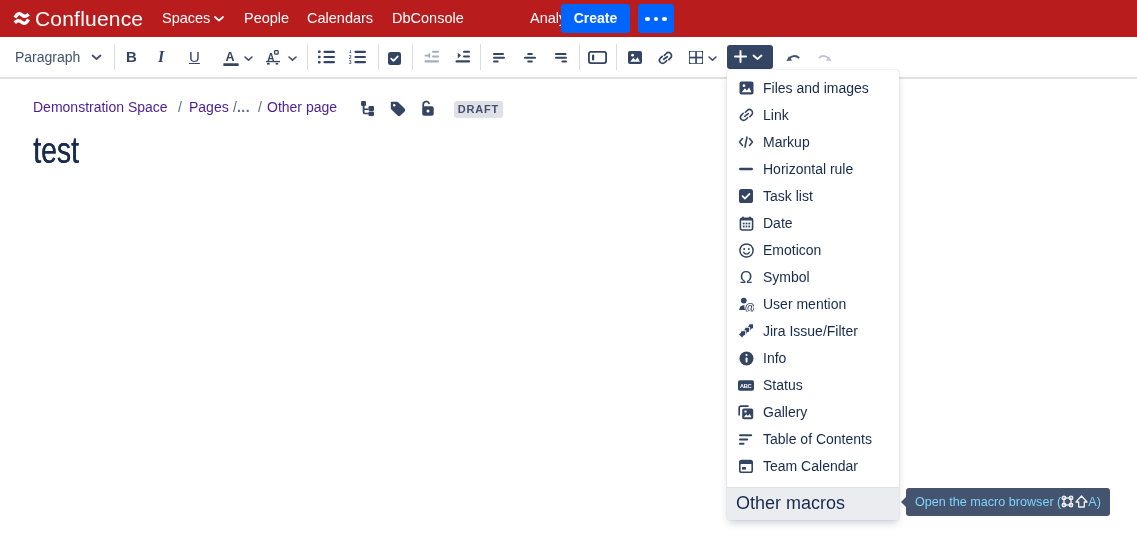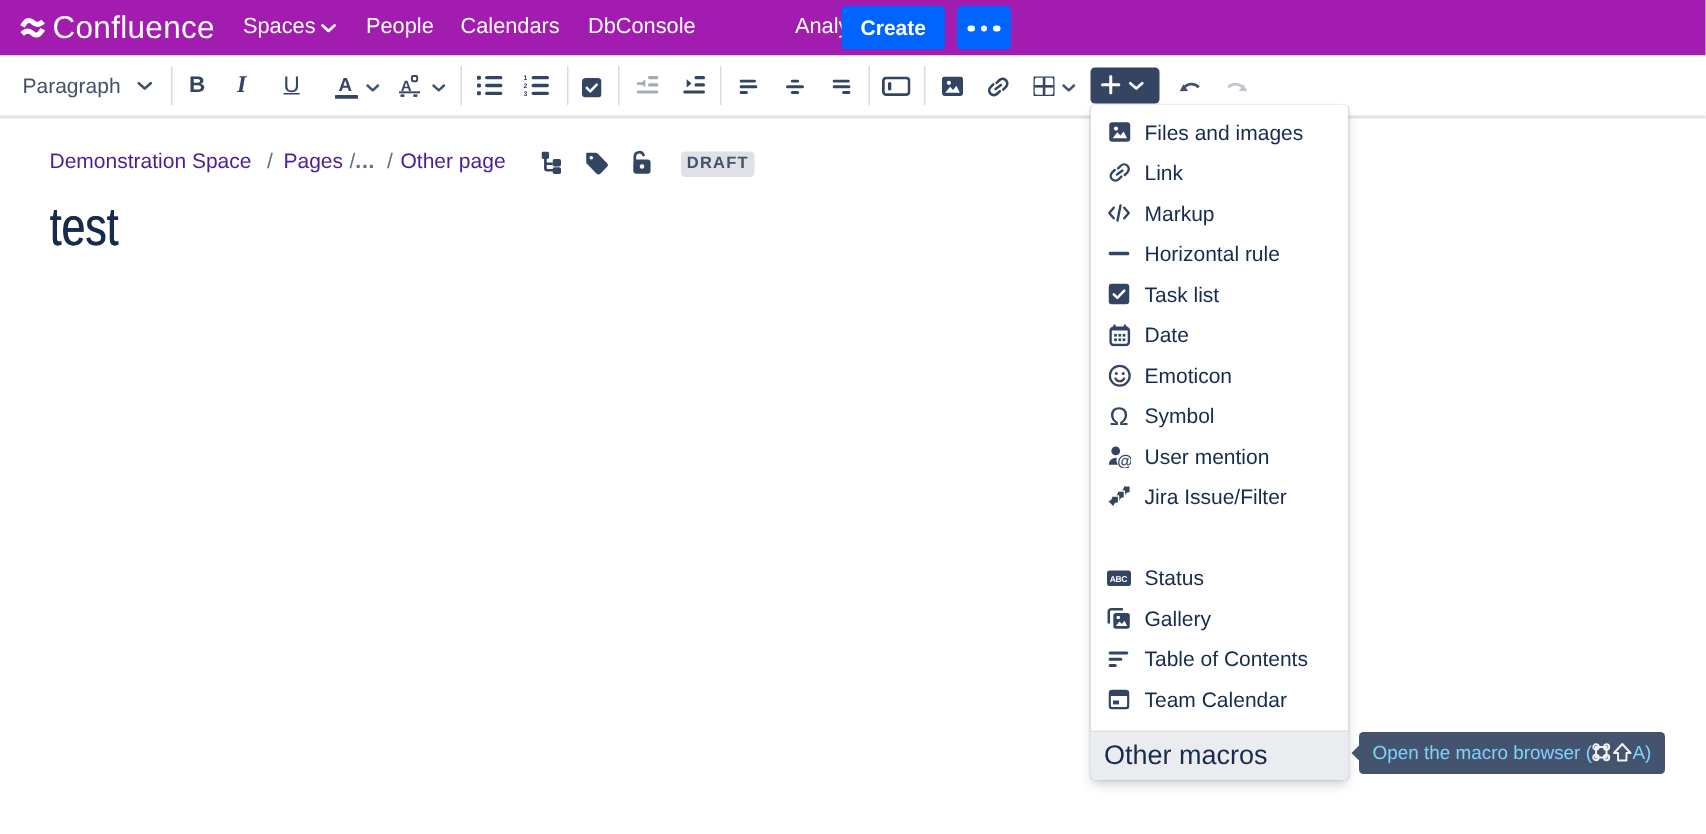--- a/index.html
+++ b/index.html
@@ -1,19 +1,19 @@
 <!DOCTYPE html>
 <html><head>
 <meta charset="utf-8">
 <style>
   * { margin:0; padding:0; box-sizing:border-box; }
   html,body { width:1137px; height:556px; overflow:hidden; background:#fff;
     font-family:"Liberation Sans", sans-serif; }
   
-  .nav { position:absolute; left:0; top:0; width:1137px; height:37px; background:#a21caf; }
+  .nav { position:absolute; left:0; top:0; width:1137px; height:37px; background:#b91c1c; }
   .logo { position:absolute; left:13px; top:3px; height:31px; display:flex; align-items:center; }
   .logo svg { display:block; }
   .logoText { color:#fff; font-size:21px; font-weight:400; margin-left:4.5px; letter-spacing:0.2px; }
   .navItem { position:absolute; top:0; height:37px; line-height:37px; color:#fff; font-size:14.5px; font-weight:500; }
   .navChev { position:absolute; top:16px; }
   .btnCreate { position:absolute; left:561px; top:4px; width:69px; height:29px; background:#0065ff; border-radius:3px;
     color:#fff; font-weight:700; font-size:14px; text-align:center; line-height:29px; }
   .btnMore { position:absolute; left:638px; top:4px; width:36px; height:29px; background:#0065ff; border-radius:3px;
     color:#fff; text-align:center; }
   .btnMore span { display:inline-block; width:4.5px; height:4.5px; border-radius:50%; background:#fff; margin:12.5px 1.9px 0; vertical-align:top; }
@@ -362,20 +362,30 @@
         <svg width="17" height="16" viewBox="0 0 17 16">
           <g fill="#344563" stroke="#fff" stroke-width="1" stroke-linejoin="round">
             <path d="M0 3.3 Q3.3 3.3 3.3 0 L8.2 0 L8.2 4.9 Q4.9 4.9 4.9 8.2 Z" transform="translate(8.3,0.4)"></path>
             <path d="M0 3.3 Q3.3 3.3 3.3 0 L8.2 0 L8.2 4.9 Q4.9 4.9 4.9 8.2 Z" transform="translate(4.15,4.05)"></path>
             <path d="M0 3.3 Q3.3 3.3 3.3 0 L8.2 0 L8.2 4.9 Q4.9 4.9 4.9 8.2 Z" transform="translate(0,7.7)"></path>
           </g>
         </svg>
       </span>
       <span class="lb">Jira Issue/Filter</span>
     </div>
+<div class="mi" style="top:274.5px">
+      <span class="ic">
+        <svg width="15" height="15" viewBox="0 0 15 15">
+          <circle cx="7.5" cy="7.5" r="7" fill="#344563"></circle>
+          <rect x="6.6" y="6.4" width="1.9" height="5" rx="0.9" fill="#fff"></rect>
+          <circle cx="7.5" cy="4" r="1.1" fill="#fff"></circle>
+        </svg>
+      </span>
+      <span class="lb">Info</span>
+    </div>
 <div class="mi" style="top:301.5px">
       <span class="ic">
         <svg width="17" height="11" viewBox="0 0 17 11">
           <rect width="17" height="11" rx="2" fill="#344563"></rect>
           <text x="2" y="8" font-size="6" font-weight="700" fill="#fff" style="letter-spacing:-0.3px">ABC</text>
         </svg>
       </span>
       <span class="lb">Status</span>
     </div>
 <div class="mi" style="top:328.5px">

